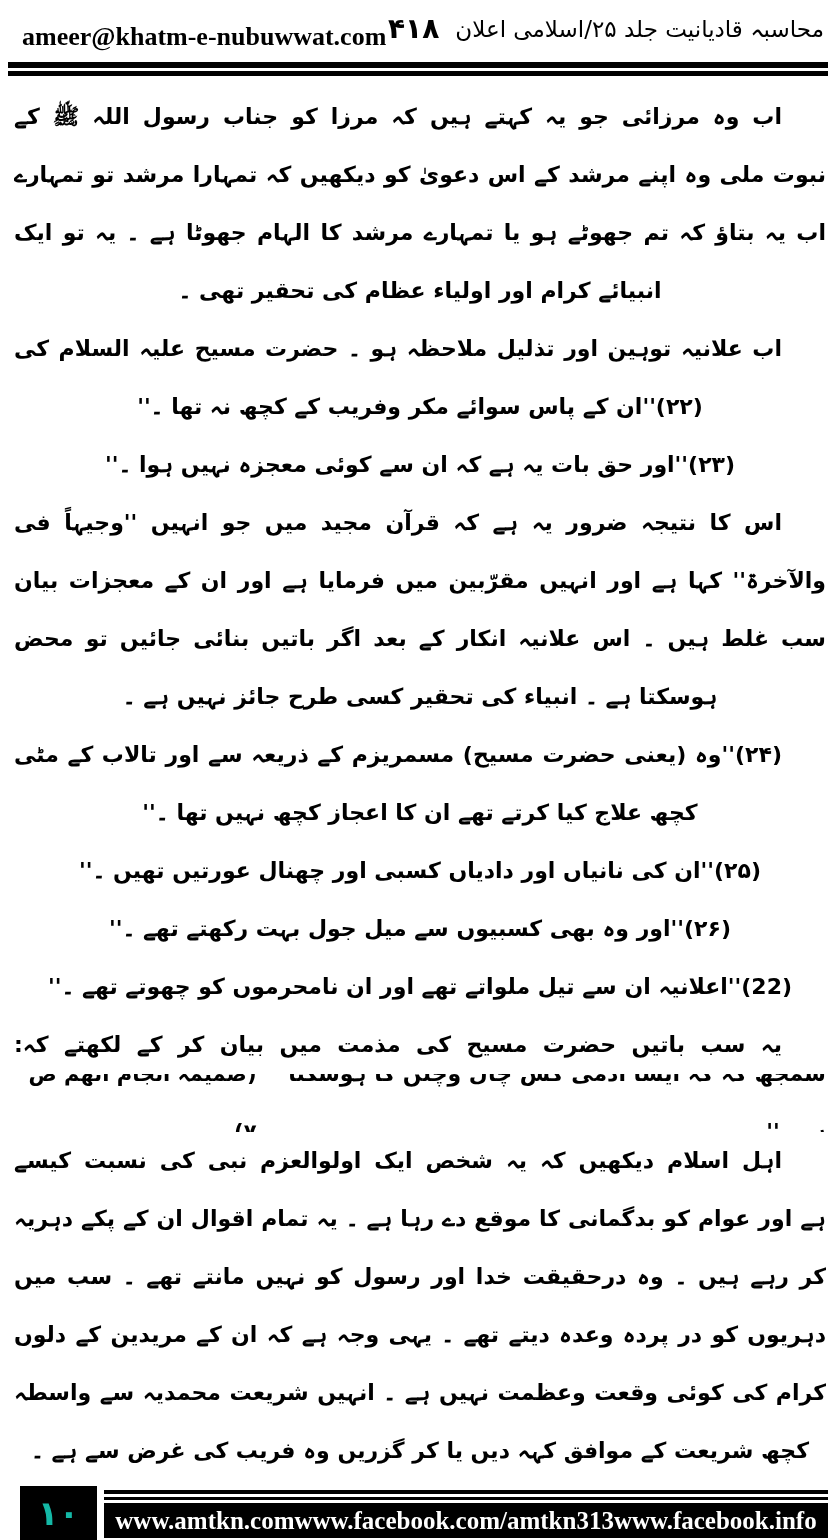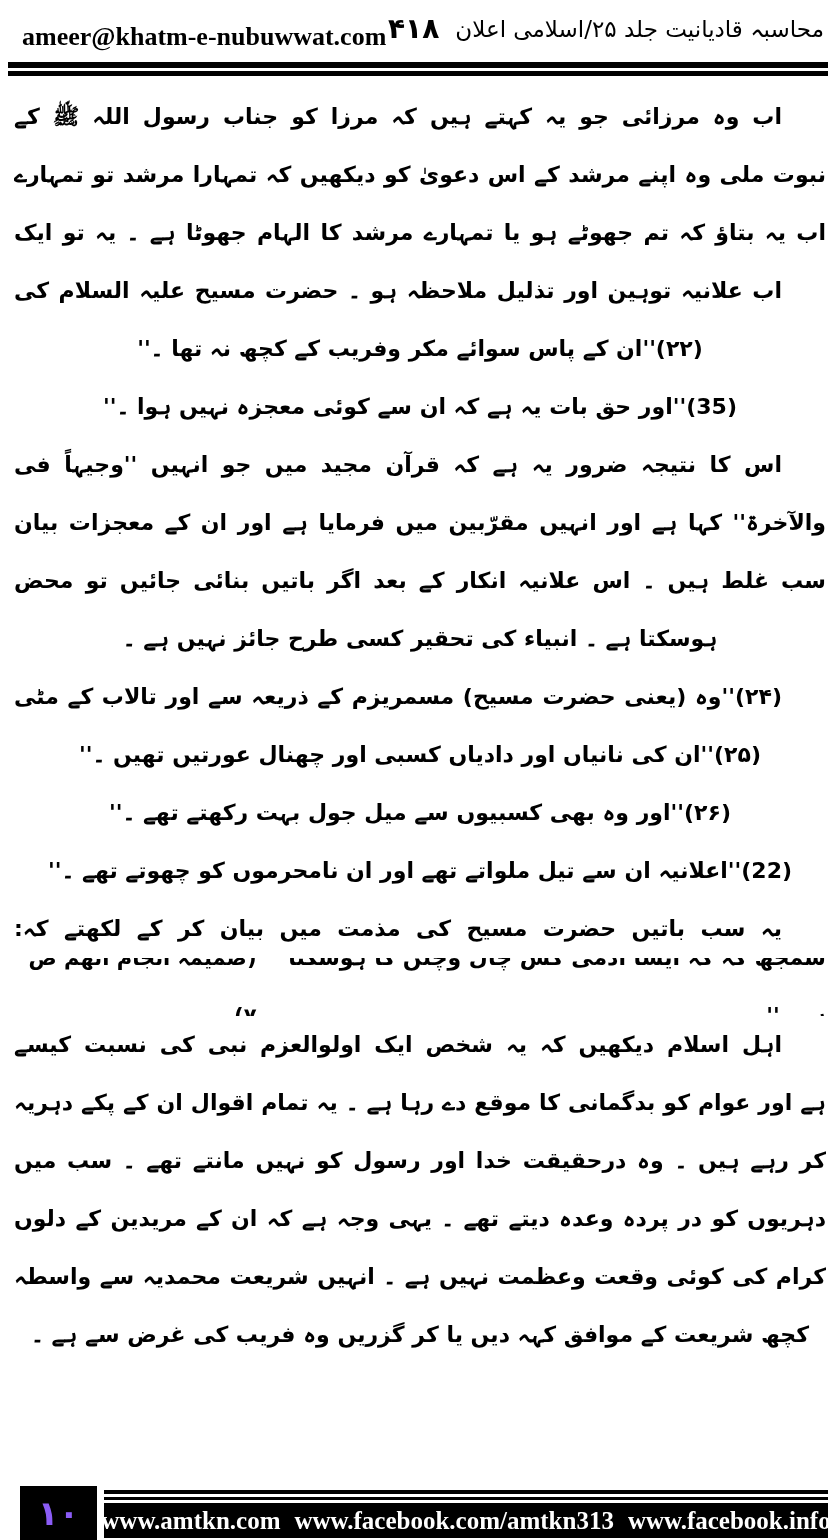--- a/index.html
+++ b/index.html
@@ -42,30 +42,30 @@
   .line{height:58px;line-height:58px;overflow:hidden;}
   .line.justify{text-align:justify;text-align-last:justify;}
   .line.indent{text-align:justify;text-align-last:justify;padding-right:44px;}
   .line.center{text-align:center;}
   .line.split{display:flex;justify-content:space-between;align-items:center;}
   .line.split .ref{font-size:21px;}
 
   
   .f-box{
     position:absolute;left:20px;top:1486px;width:77px;height:54px;
-    background:#000;color:#8b5cf6;
+    background:#000;color:#14b8a6;
     display:flex;align-items:center;justify-content:center;
     font-weight:bold;font-size:34px;
   }
   .f-right{position:absolute;left:104px;right:12px;top:1490px;}
   .f-right .fl1{height:4px;background:#000;}
   .f-right .fl2{height:3px;background:#000;margin-top:3px;}
   .f-bar{
     margin-top:3px;height:35px;background:#000;color:#fff;
-    display:flex;align-items:center;justify-content:center;gap:14px;
+    display:flex;align-items:center;justify-content:center;
     font-family:"Liberation Serif",serif;
     font-weight:bold;font-size:25px;
     white-space:nowrap;
   }
 </style>
 </head>
 <body>
 
 <div class="page">
 
@@ -74,28 +74,30 @@
   <div class="h-title">محاسبہ قادیانیت جلد ۲۵/اسلامی اعلان</div>
   <div class="rule">
     <div class="r1"></div>
     <div class="r2"></div>
   </div>
 
   <main class="body-text">
       <div class="line indent">اب وہ مرزائی جو یہ کہتے ہیں کہ مرزا کو جناب رسول اللہ ﷺ کے واسطے سے</div>
       <div class="line justify">نبوت ملی وہ اپنے مرشد کے اس دعویٰ کو دیکھیں کہ تمہارا مرشد تو تمہارے خلاف کہہ رہا ہے ۔</div>
       <div class="line justify">اب یہ بتاؤ کہ تم جھوٹے ہو یا تمہارے مرشد کا الہام جھوٹا ہے ۔ یہ تو ایک دعویٰ کے ضمن میں تمام</div>
+      <div class="line center">انبیائے کرام اور اولیاء عظام کی تحقیر تھی ۔</div>
       <div class="line indent">اب علانیہ توہین اور تذلیل ملاحظہ ہو ۔ حضرت مسیح علیہ السلام کی نسبت یہ کہا ہے کہ:</div>
       <div class="line center">(۲۲)''ان کے پاس سوائے مکر وفریب کے کچھ نہ تھا ۔''</div>
-      <div class="line center">(35)''اور حق بات یہ ہے کہ ان سے کوئی معجزہ نہیں ہوا ۔''</div>
+      <div class="line center">(۲۳)''اور حق بات یہ ہے کہ ان سے کوئی معجزہ نہیں ہوا ۔''</div>
       <div class="line indent">اس کا نتیجہ ضرور یہ ہے کہ قرآن مجید میں جو انہیں ''وجیہاً فی الزامات</div>
       <div class="line justify">والآخرۃ'' کہا ہے اور انہیں مقرّبین میں فرمایا ہے اور ان کے معجزات بیان کئے ہیں ۔ وہ</div>
       <div class="line justify">سب غلط ہیں ۔ اس علانیہ انکار کے بعد اگر باتیں بنائی جائیں تو محض فریب کے سوا اور کیا</div>
       <div class="line center">ہوسکتا ہے ۔ انبیاء کی تحقیر کسی طرح جائز نہیں ہے ۔</div>
       <div class="line indent">(۲۴)''وہ (یعنی حضرت مسیح) مسمریزم کے ذریعہ سے اور تالاب کے مٹی سے</div>
+      <div class="line center">کچھ علاج کیا کرتے تھے ان کا اعجاز کچھ نہیں تھا ۔''</div>
       <div class="line center">(۲۵)''ان کی نانیاں اور دادیاں کسبی اور چھنال عورتیں تھیں ۔''</div>
       <div class="line center">(۲۶)''اور وہ بھی کسبیوں سے میل جول بہت رکھتے تھے ۔''</div>
       <div class="line center">(22)''اعلانیہ ان سے تیل ملواتے تھے اور ان نامحرموں کو چھوتے تھے ۔''</div>
       <div class="line indent">یہ سب باتیں حضرت مسیح کی مذمت میں بیان کر کے لکھتے کہ: (۲۸)''سمجھنے والے</div>
       <div class="line split">
         <span>سمجھ کہ کہ ایسا آدمی کس چال وچلن کا ہوسکتا ہے ۔''</span>
         <span class="ref">(ضمیمہ انجام آتھم ص ۷)</span>
       </div>
       <div class="line indent">اہل اسلام دیکھیں کہ یہ شخص ایک اولوالعزم نبی کی نسبت کیسے سخت الزامات لگا رہا</div>
       <div class="line justify">ہے اور عوام کو بدگمانی کا موقع دے رہا ہے ۔ یہ تمام اقوال ان کے پکے دہریہ ہونے کو ثابت</div>

